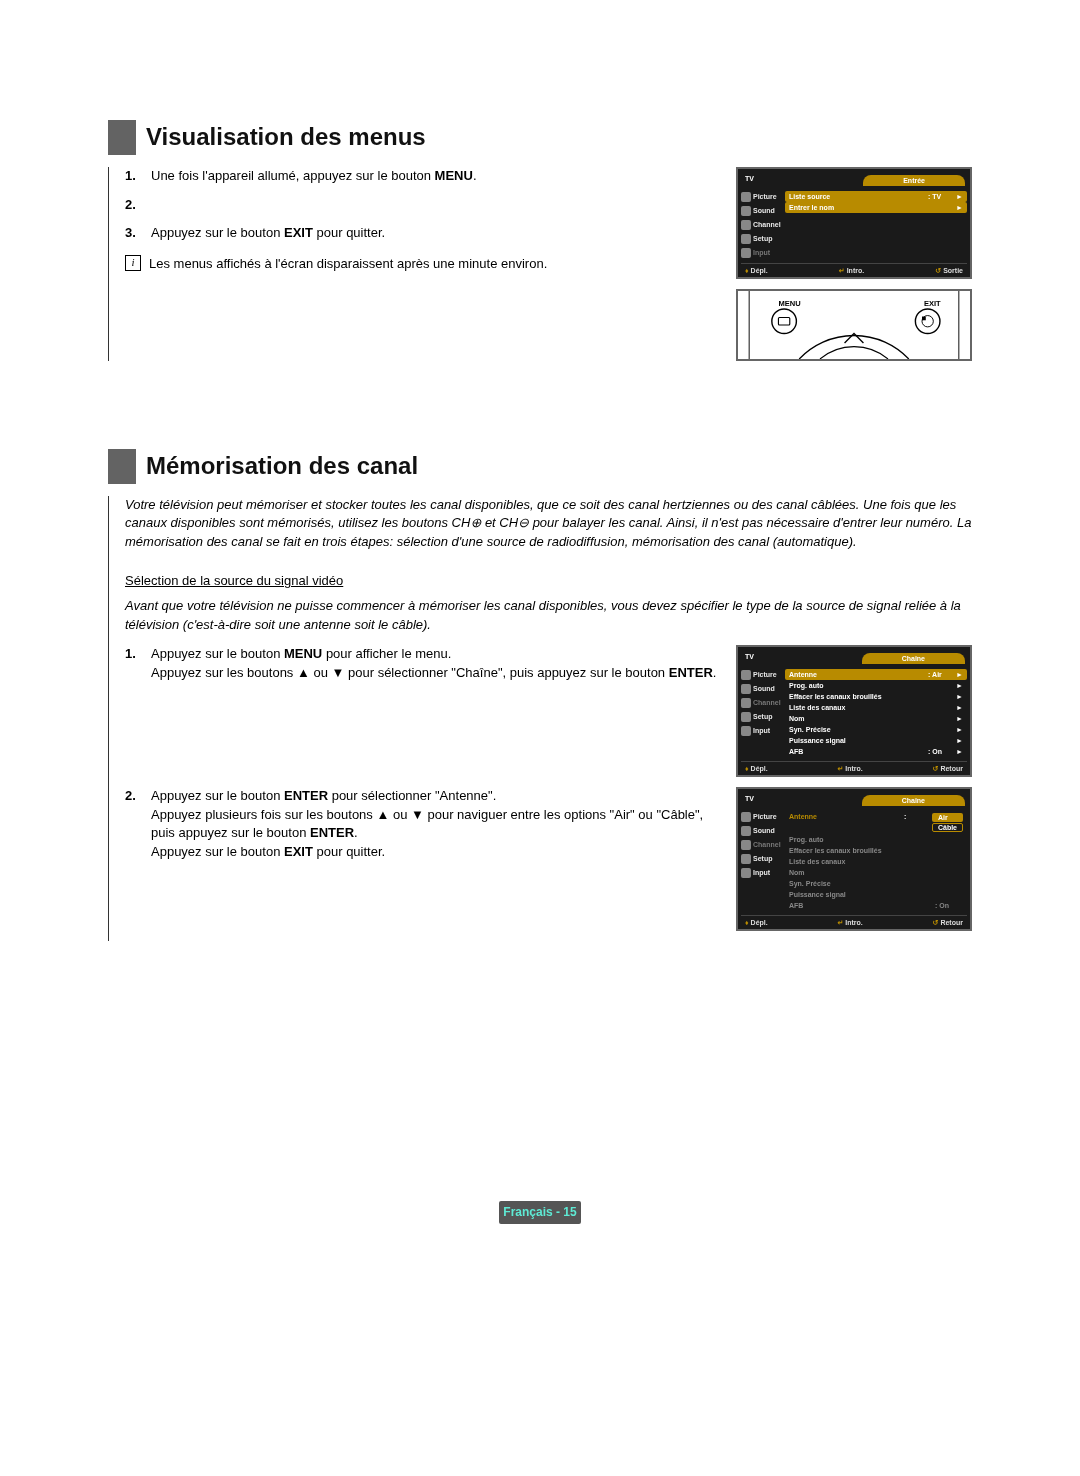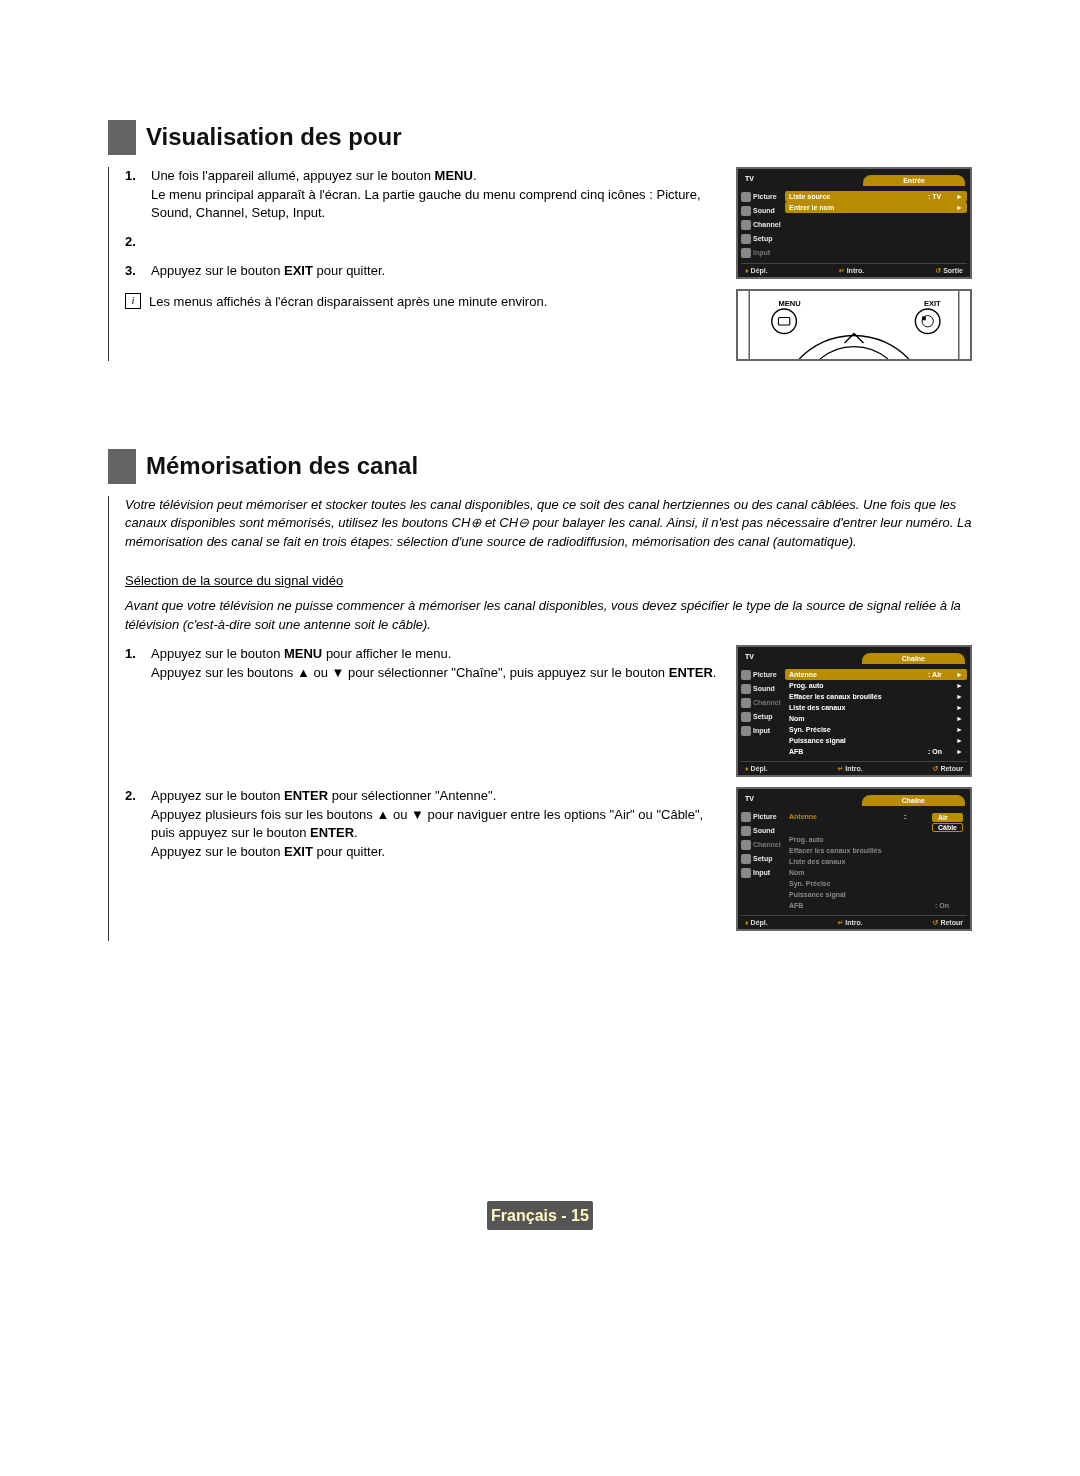--- a/index.html
+++ b/index.html
@@ -96,45 +96,44 @@
     overflow: hidden;
   }
   .remote-diag svg { width: 100%; height: 100%; }
   .subhead { font-weight: normal; text-decoration: underline; margin: 20px 0 6px 0; }
   .para { margin-bottom: 10px; font-style: italic; }
   .section2 { margin-top: 88px; }
   .footer-badge {
     display: flex; justify-content: center; margin-top: 260px;
   }
   .footer-badge span {
-    background: #555; color: #fef9c3; font-weight: bold;
-    padding: 3px 4px; border-radius: 2px; font-size: 16px;
+    background: #555; color: #5eead4; font-weight: bold;
+    padding: 3px 4px; border-radius: 2px; font-size: 12px;
   }
   .osd-row .mid { min-width: 28px; text-align: left; }
   .osd-row .lbl { flex: 1; }
   .sel-box {
     background: #b88b00; padding: 1px 6px; border-radius: 2px;
   }
   .sel-box.outline {
     background: transparent; border: 1px solid #b88b00; padding: 0 5px;
   }
 </style>
 </head>
 <body>
 
-<h2 class="section-heading">Visualisation des pour</h2>
+<h2 class="section-heading">Visualisation des menus</h2>
 <div class="left-rule">
   <div class="row">
     <div class="textcol">
       <ol class="steps">
         <li>
           <span class="num">1.</span>
           <div>
             <span>Une fois l'appareil allumé, appuyez sur le bouton </span><span class="bold">MENU</span><span>.</span><br>
-            <span>Le menu principal apparaît à l'écran. La partie gauche du menu comprend cinq icônes : Picture, Sound, Channel, Setup, Input.</span>
           </div>
         </li>
         <li>
           <span class="num">2.</span>
         </li>
         <li>
           <span class="num">3.</span>
           <div>
             <span>Appuyez sur le bouton </span><span class="bold">EXIT</span><span> pour quitter.</span>
           </div>

